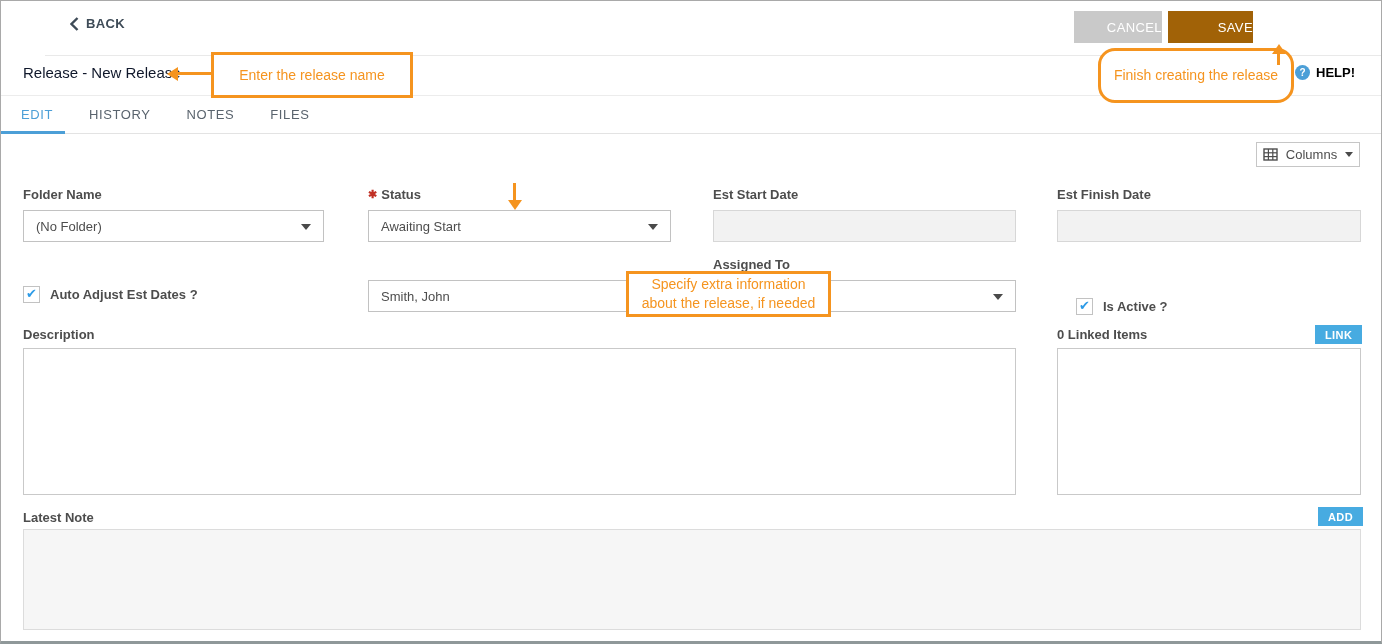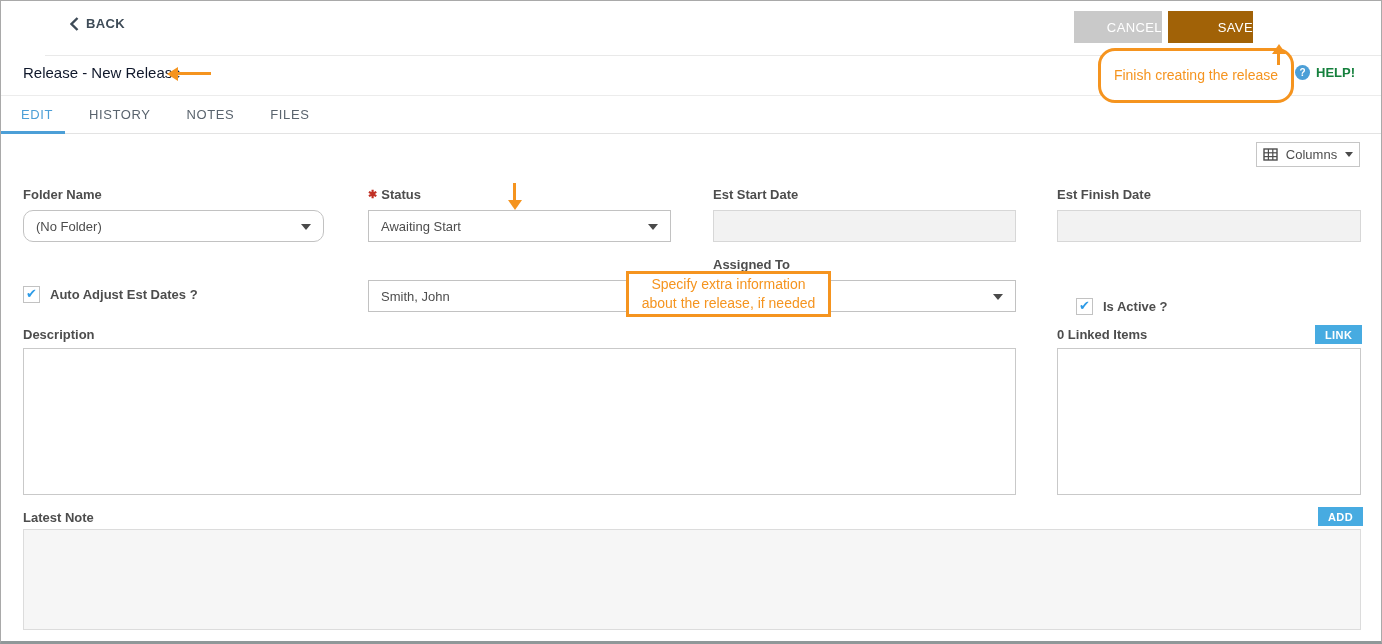--- a/index.html
+++ b/index.html
@@ -17,21 +17,21 @@
   .btn-gray { background:#c9c9c9; }
   .btn-blue { background:#a16207; }
   .btn-cancel { left:1029px; width:88px; }
   .btn-save { left:1123px; width:85px; }
   .btn-saveclose { left:1213px; width:148px; }
   
   .title-row { position:absolute; left:0; top:55px; width:100%; height:40px; background:#fff; border-bottom:1px solid #ececec; }
   .page-title { position:absolute; left:22px; top:8px; font-size:15px; color:#0f172a; }
   .help-link { position:absolute; right:26px; top:9px; display:flex; align-items:center; gap:6px; cursor:pointer; }
   .help-circle { width:15px; height:15px; border-radius:50%; background:#4c9fd7; color:#fff; font-size:10px; font-weight:700; display:flex; align-items:center; justify-content:center; }
-  .help-link span.lbl { font-size:13px; font-weight:600; color:#15803d; }
+  .help-link span.lbl { font-size:13px; font-weight:600; color:#000000; }
   
   .tab-row { position:absolute; left:0; top:95px; width:100%; height:38px; background:#fff; border-bottom:1px solid #e3e3e3; display:flex; align-items:center; padding-left:20px; }
   .tab { font-size:13px; letter-spacing:.6px; color:#5a646e; margin-right:36px; cursor:pointer; }
   .tab.active { color:#4c9fd7; }
   .tab-underline { position:absolute; left:0; bottom:-1px; width:64px; height:3px; background:#4c9fd7; }
   
   .content { position:absolute; left:0; top:133px; width:100%; height:511px; background:#fff; }
   .columns-btn { position:absolute; left:1255px; top:8px; width:104px; height:25px; border:1px solid #c6c6c6; background:#fff; display:flex; align-items:center; justify-content:center; gap:8px; cursor:pointer; }
   .columns-btn span { font-size:13px; color:#4d4d4d; }
   .field-label { position:absolute; font-size:13px; font-weight:700; color:#4d4d4d; white-space:nowrap; }
@@ -101,21 +101,21 @@
       </svg>
       <span>Columns</span>
       <i class="caret-sm"></i>
     </div>
 
     <div class="field-label" style="left:22px; top:53px;">Folder Name</div>
     <div class="field-label" style="left:367px; top:53px;"><span class="req">✱</span><span>Status</span></div>
     <div class="field-label" style="left:712px; top:53px;">Est Start Date</div>
     <div class="field-label" style="left:1056px; top:53px;">Est Finish Date</div>
 
-    <div class="select-box" style="left:22px; top:76px; width:301px;border-radius:10px;">
+    <div class="select-box" style="left:22px; top:76px; width:301px;">
       <span class="val">(No Folder)</span>
       <i class="caret"></i>
     </div>
     <div class="select-box" style="left:367px; top:76px; width:303px;">
       <span class="val">Awaiting Start</span>
       <i class="caret"></i>
     </div>
     <div class="input-disabled" style="left:712px; top:76px; width:303px;"></div>
     <div class="input-disabled" style="left:1056px; top:76px; width:304px;"></div>
 
@@ -144,20 +144,21 @@
 
     <div class="field-label" style="left:1056px; top:193px;">0 Linked Items</div>
     <button class="mini-btn" style="left:1314px; top:191px;">LINK</button>
     <div class="panel-box" style="left:1056px; top:214px; width:304px; height:147px;"></div>
 
     <div class="field-label" style="left:22px; top:376px;">Latest Note</div>
     <button class="mini-btn" style="left:1317px; top:373px;">ADD</button>
     <div class="note-box" style="left:22px; top:395px; width:1338px; height:101px;"></div>
   </div>
 
+  <div class="ann" style="left:210px; top:51px; width:202px; height:46px;">Enter the release name</div>
   <div class="ann-line" style="left:177px; top:71px; width:33px; height:3px;"></div>
   <i class="ann-head head-left" style="left:166px; top:66px;"></i>
 
   <div class="ann" style="left:1097px; top:47px; width:196px; height:55px;border-radius:17px;">Finish creating the release</div>
   <div class="ann-line" style="left:1276px; top:52px; width:3px; height:12px;"></div>
   <i class="ann-head head-up" style="left:1271px; top:43px;"></i>
 
   <div class="ann-line" style="left:512px; top:182px; width:3px; height:17px;"></div>
   <i class="ann-head head-down" style="left:507px; top:199px;"></i>
 

